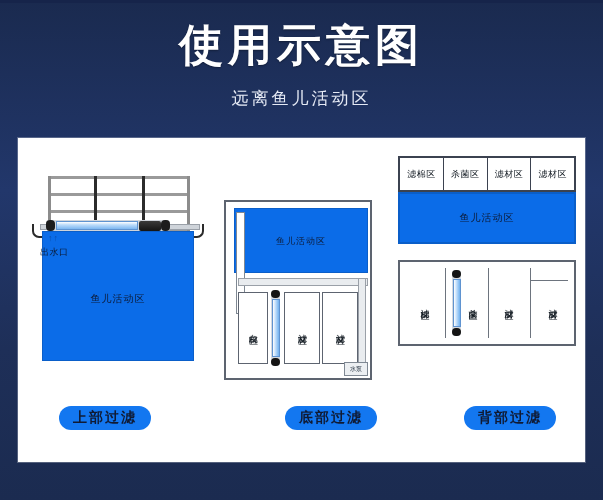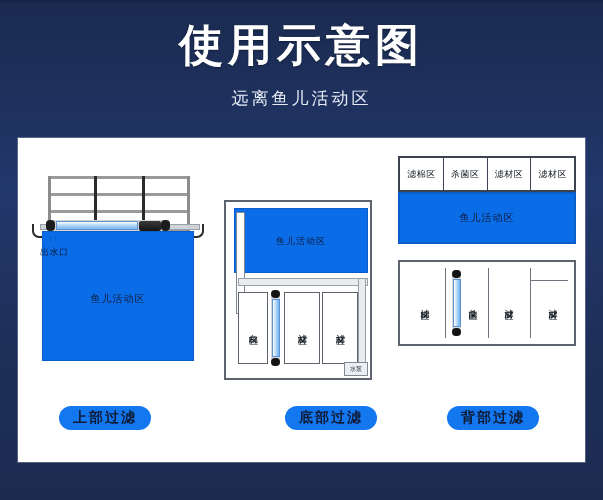--- a/index.html
+++ b/index.html
@@ -298,21 +298,21 @@
     display: flex; align-items: center; justify-content: center;
     font-size: 14px;
     font-weight: bold;
     color: #101a33;
     letter-spacing: 2px;
     text-shadow:
       -1px 0 #1377f0, 1px 0 #1377f0, 0 -1px #1377f0, 0 1px #1377f0;
   }
   #pill1 { left: 41px; }
   #pill2 { left: 243px; margin-left: 24px; }
-  #pill3 { left: 429px; }
+  #pill3 { left: 446px; }
 </style>
 </head>
 <body>
 
 <div class="page">
   <div class="topline"></div>
 
   <div class="header">
     <div class="title">使用示意图</div>
     <div class="subtitle">远离鱼儿活动区</div>

